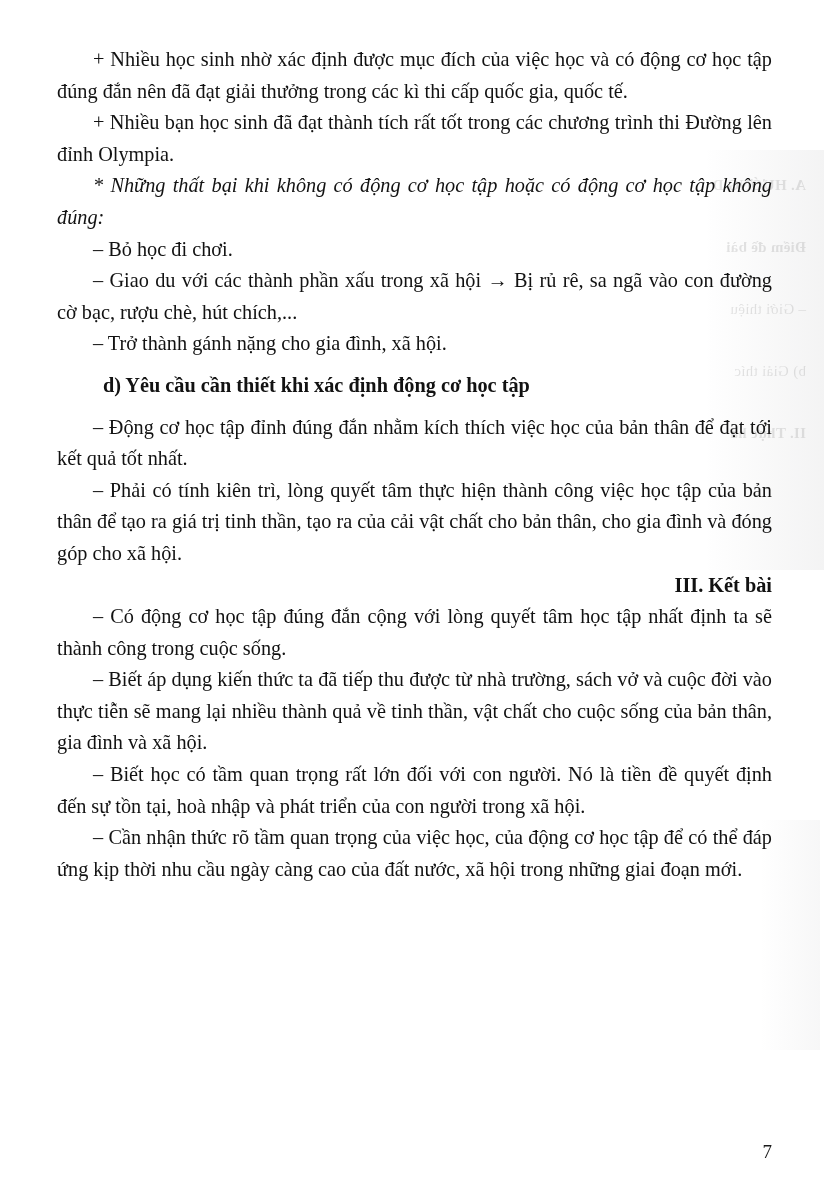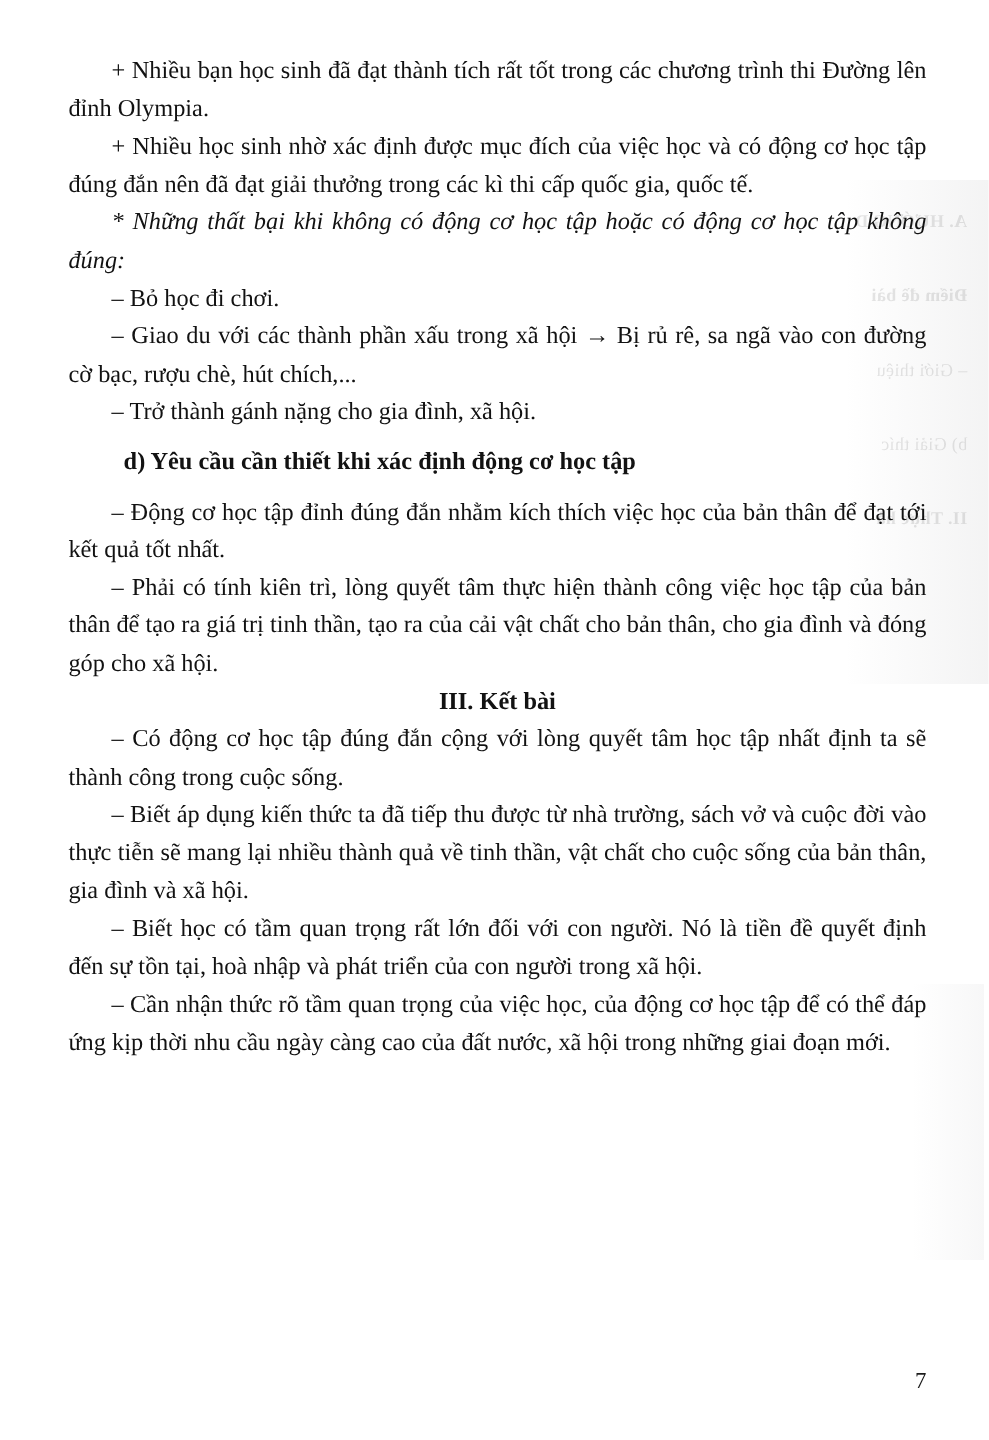--- a/index.html
+++ b/index.html
@@ -91,21 +91,21 @@
     font-style: italic;
     text-indent: 36px;
     text-align: justify;
   }
   h2.section {
     margin: 0;
     font-size: 20.3px;
     line-height: 31.6px;
     font-weight: bold;
     text-indent: 0;
-    text-align: center;
+    text-align: right;
   }
 
   
   .just-all { text-align-last: left; }
 
   .pagenum {
     position: absolute;
     right: 52px;
     bottom: 37px;
     font-size: 19px;
@@ -129,23 +129,23 @@
     <div>– Giới thiệu</div>
     <div style="height:31px"></div>
     <div>b) Giải thíc</div>
     <div style="height:31px"></div>
     <div class="ghost-bold">II. Thực hà</div>
   </div>
 
   <div class="content">
 
 
+    <p class="body just-all">+ Nhiều học sinh nhờ xác định được mục đích của việc học và có động cơ học tập đúng đắn nên đã đạt giải thưởng trong các kì thi cấp quốc gia, quốc tế.</p>
+
     <p class="body just-all">+ Nhiều bạn học sinh đã đạt thành tích rất tốt trong các chương trình thi Đường lên đỉnh Olympia.</p>
-
-    <p class="body just-all">+ Nhiều học sinh nhờ xác định được mục đích của việc học và có động cơ học tập đúng đắn nên đã đạt giải thưởng trong các kì thi cấp quốc gia, quốc tế.</p>
 
     <h3 class="heading-bi just-all">* Những thất bại khi không có động cơ học tập hoặc có động cơ học tập không đúng:</h3>
 
 
     <p class="body">– Bỏ học đi chơi.</p>
 
     <p class="body just-all">– Giao du với các thành phần xấu trong xã hội → Bị rủ rê, sa ngã vào con đường cờ bạc, rượu chè, hút chích,...</p>
 
     <p class="body">– Trở thành gánh nặng cho gia đình, xã hội.</p>
 

